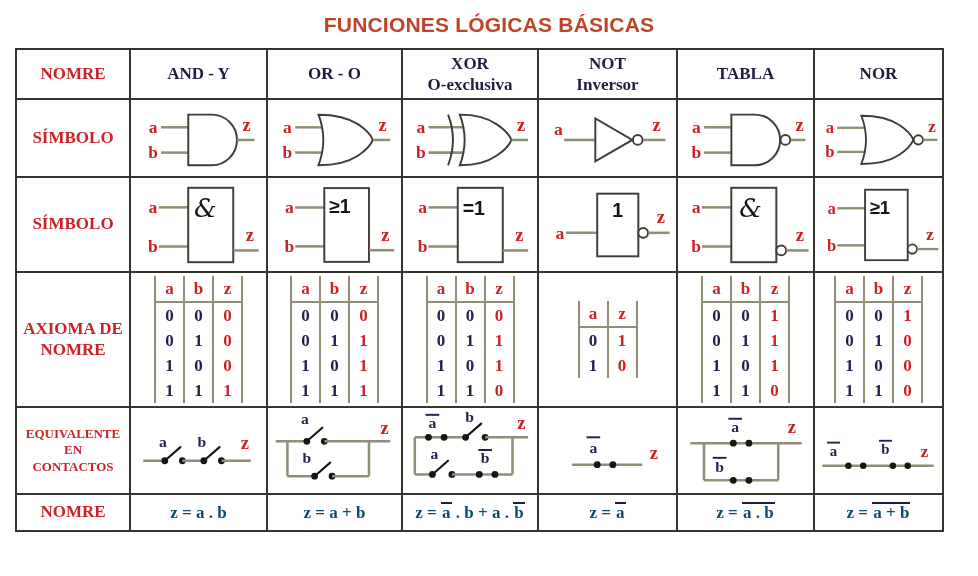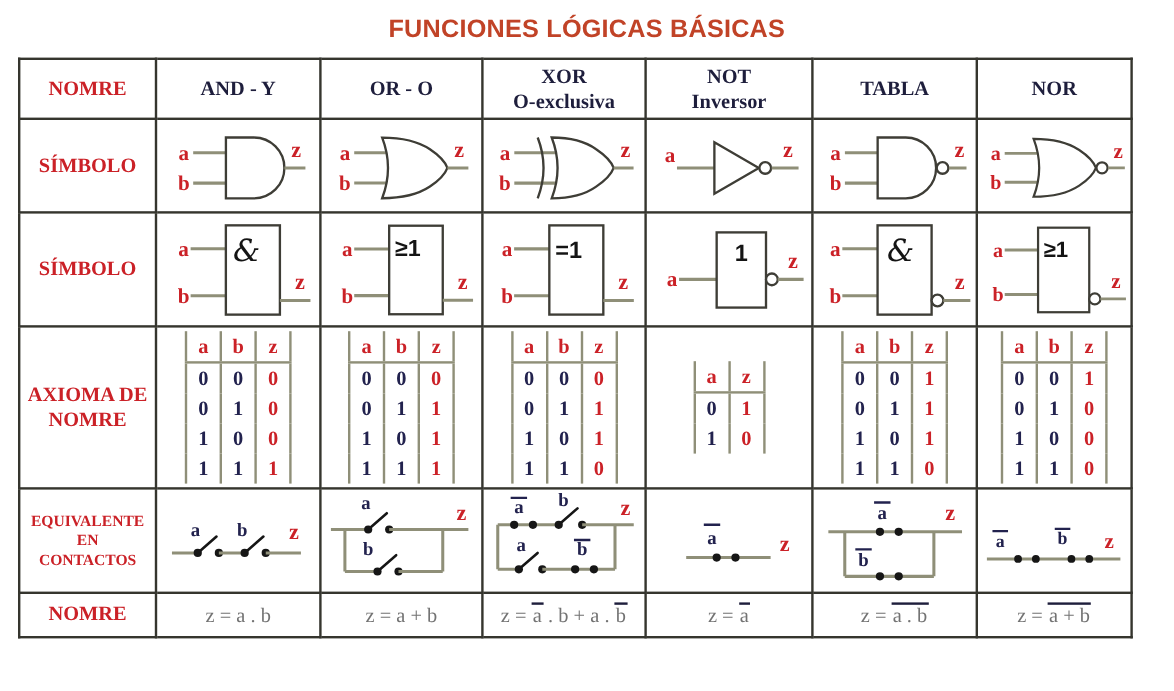--- a/index.html
+++ b/index.html
@@ -13,21 +13,21 @@
   .colname{color:#1e1e3c;font-weight:bold;font-size:17px;line-height:1.25;}
   
   .tt{display:inline-flex;flex-direction:column;}
   .ttrow{display:flex;}
   .ttc{width:27px;line-height:25px;font-weight:bold;font-size:17px;color:#22224e;
        border-left:2px solid #8f8f78;text-align:center;}
   .ttrow .ttc:last-child{border-right:2px solid #8f8f78;}
   .tthead{border-bottom:2px solid #8f8f78;}
   .red{color:#cb2127;}
   
-  .axiom{font-weight:normal;font-size:17px;color:#737373;white-space:pre;}
+  .axiom{font-weight:bold;font-size:17px;color:#0c4a6e;white-space:pre;}
   .ovl{display:inline-block;border-top:2px solid #1e1e3c;padding:0 1px;line-height:1.05;}
   
   .wire{stroke:#8f8f78;stroke-width:2.6;fill:none;}
   .shape{stroke:#3e3d36;stroke-width:2;fill:#fff;}
   .open{stroke:#3e3d36;stroke-width:2;fill:none;}
   .dot{fill:#161616;}
   .sl{stroke:#161616;stroke-width:2.2;fill:none;stroke-linecap:round;}
   .barln{stroke:#22224e;stroke-width:2;}
   text.sig{fill:#cb2127;font:bold 18px "Liberation Serif",serif;}
   text.z{fill:#cb2127;font:bold 19px "Liberation Serif",serif;}

